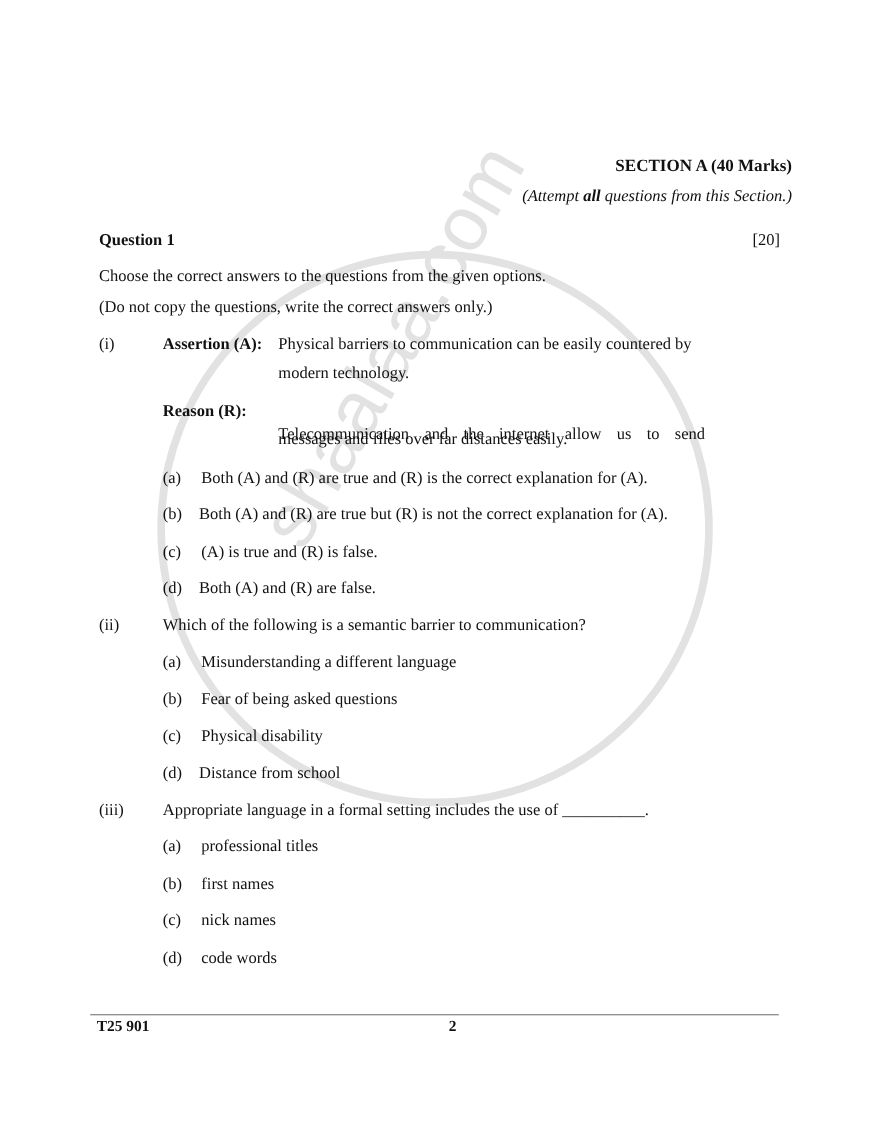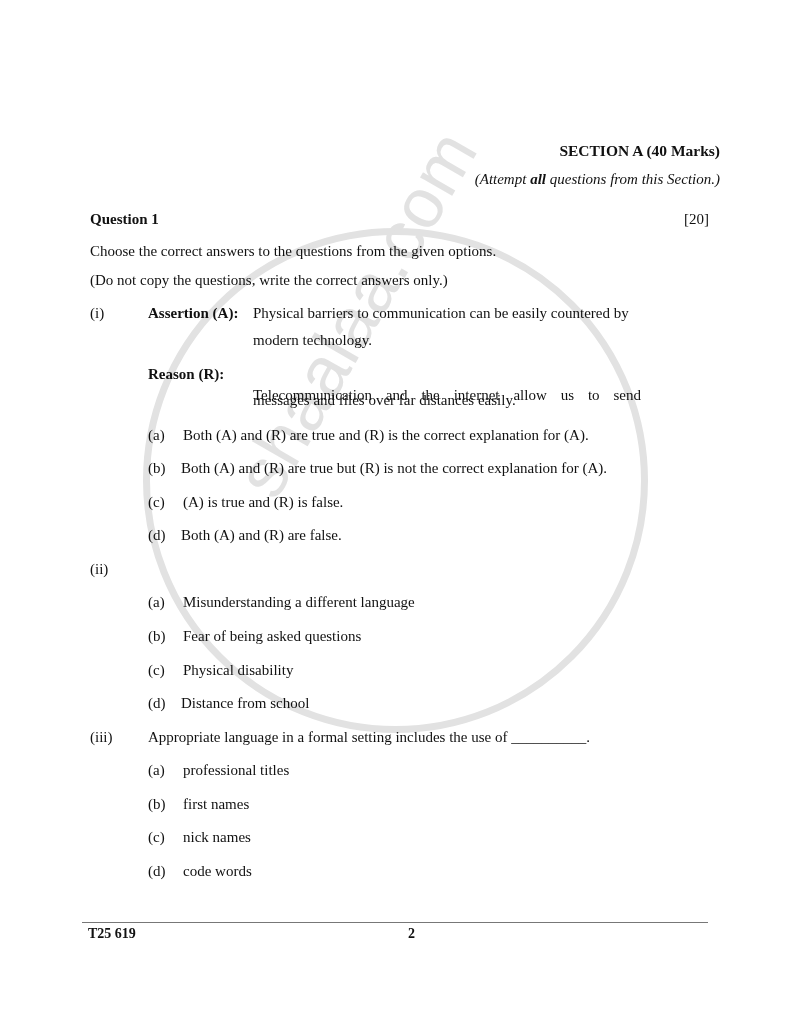--- a/index.html
+++ b/index.html
@@ -52,20 +52,21 @@
   <div class="abs" style="left:148px; top:427px;">(a)</div>
   <div class="abs" style="left:183px; top:427px;">Both (A) and (R) are true and (R) is the correct explanation for (A).</div>
   <div class="abs" style="left:148px; top:460px;">(b)</div>
   <div class="abs" style="left:181px; top:460px;">Both (A) and (R) are true but (R) is not the correct explanation for (A).</div>
   <div class="abs" style="left:148px; top:494px;">(c)</div>
   <div class="abs" style="left:183px; top:494px;">(A) is true and (R) is false.</div>
   <div class="abs" style="left:148px; top:527px;">(d)</div>
   <div class="abs" style="left:181px; top:527px;">Both (A) and (R) are false.</div>
 
   <div class="abs" style="left:90px; top:561px;">(ii)</div>
+  <div class="abs" style="left:148px; top:561px;">Which of the following is a semantic barrier to communication?</div>
   <div class="abs" style="left:148px; top:594px;">(a)</div>
   <div class="abs" style="left:183px; top:594px;">Misunderstanding a different language</div>
   <div class="abs" style="left:148px; top:628px;">(b)</div>
   <div class="abs" style="left:183px; top:628px;">Fear of being asked questions</div>
   <div class="abs" style="left:148px; top:662px;">(c)</div>
   <div class="abs" style="left:183px; top:662px;text-align:right;">Physical disability</div>
   <div class="abs" style="left:148px; top:695px;">(d)</div>
   <div class="abs" style="left:181px; top:695px;">Distance from school</div>
 
   <div class="abs" style="left:90px; top:729px;">(iii)</div>
@@ -73,15 +74,15 @@
   <div class="abs" style="left:148px; top:762px;">(a)</div>
   <div class="abs" style="left:183px; top:762px;">professional titles</div>
   <div class="abs" style="left:148px; top:796px;">(b)</div>
   <div class="abs" style="left:183px; top:796px;">first names</div>
   <div class="abs" style="left:148px; top:829px;">(c)</div>
   <div class="abs" style="left:183px; top:829px;">nick names</div>
   <div class="abs" style="left:148px; top:863px;">(d)</div>
   <div class="abs" style="left:183px; top:863px;">code words</div>
 
   <div class="rule"></div>
-  <div class="abs bold" style="left:88px; top:926px; font-size:14px;">T25 619</div>
+  <div class="abs bold" style="left:88px; top:926px; font-size:14px;">T25 901</div>
   <div class="abs bold" style="left:408px; top:926px; font-size:14px;">2</div>
 </div>
 
 </body></html>

